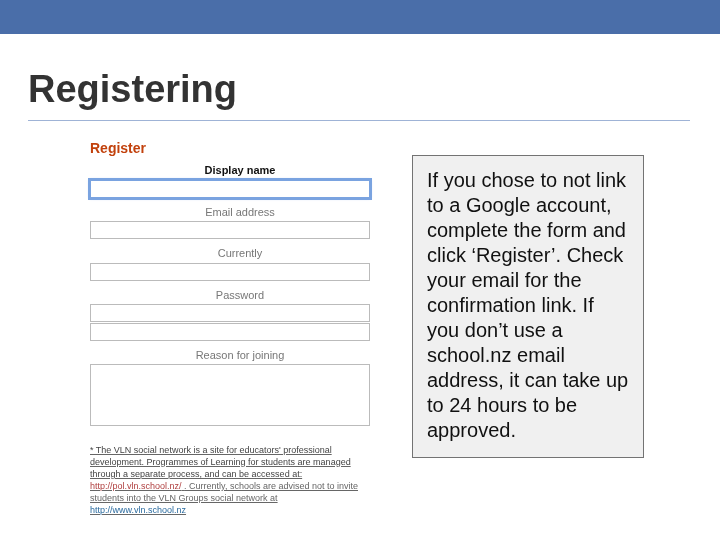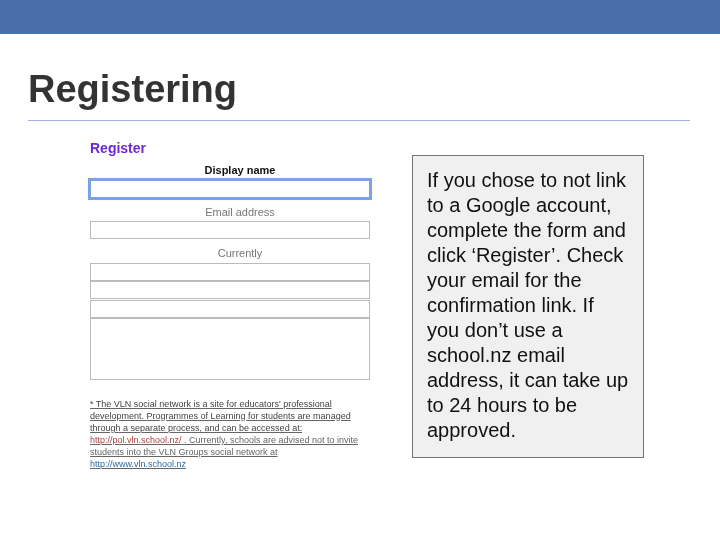--- a/index.html
+++ b/index.html
@@ -3,21 +3,21 @@
 <meta charset="utf-8">
 <style>
   * { box-sizing: border-box; margin: 0; padding: 0; }
   html, body { width: 720px; height: 540px; background: #fff; font-family: Arial, Helvetica, sans-serif; }
   .slide { position: relative; width: 720px; height: 540px; background: #fff; }
   .topbar { position: absolute; top: 0; left: 0; width: 720px; height: 34px; background: #4a6ea9; }
   .title { position: absolute; top: 68px; left: 28px; font-size: 38px; color: #333; font-weight: 700; }
   .underline { position: absolute; top: 120px; left: 28px; width: 662px; height: 1px; background: #9fb3d6; }
 
   .form-img { position: absolute; top: 140px; left: 90px; width: 300px; }
-  .reg-header { color: #6d28d9; font-size: 14px; font-weight: bold; margin-bottom: 3px; }
+  .reg-header { color: #c2410c; font-size: 14px; font-weight: bold; margin-bottom: 3px; }
   .fld-label { font-size: 11px; color: #111; font-weight: bold; margin-top: 8px; margin-bottom: 3px; text-align: center; }
   .fld-label.grey { color: #777; font-weight: normal; filter: blur(0.3px); }
   .inp { width: 280px; height: 18px; border: 1px solid #bbb; background: #fff; }
   .inp.focus { outline: 2px solid #7aa3e0; box-shadow: 0 0 3px #7aa3e0; border-color:#7aa3e0; }
   .ta { width: 280px; height: 62px; border: 1px solid #bbb; background: #fff; resize: none; }
   .foot { font-size: 9px; color: #666; line-height: 1.35; margin-top: 14px; width: 280px; filter: blur(0.3px); text-decoration: underline; }
   .foot .ast { color:#444; }
   .link1 { color: #b04040; }
   .link2 { color: #2a6a9e; }
 
@@ -36,24 +36,26 @@
 
     <div class="fld-label">Display name</div>
     <input class="inp focus" style="">
 
     <div class="fld-label grey">Email address</div>
     <input class="inp" style="">
 
     <div class="fld-label grey">Currently</div>
     <input class="inp" style="">
 
+    <div class="fld-label grey">Password</div>
     <input class="inp" type="password" style="">
 
     <input class="inp" type="password" style="">
 
+    <div class="fld-label grey">Reason for joining</div>
     <textarea class="ta" style=""></textarea>
 
     <div class="foot">
       <span class="ast">* The VLN social network is a site for educators' professional development. Programmes of Learning for students are managed through a separate process, and can be accessed at:</span>
       <span> </span>
       <span class="link1">http://pol.vln.school.nz/</span>
       <span>. Currently, schools are advised not to invite students into the VLN Groups social network at</span>
       <br>
       <span class="link2">http://www.vln.school.nz</span>
     </div>

